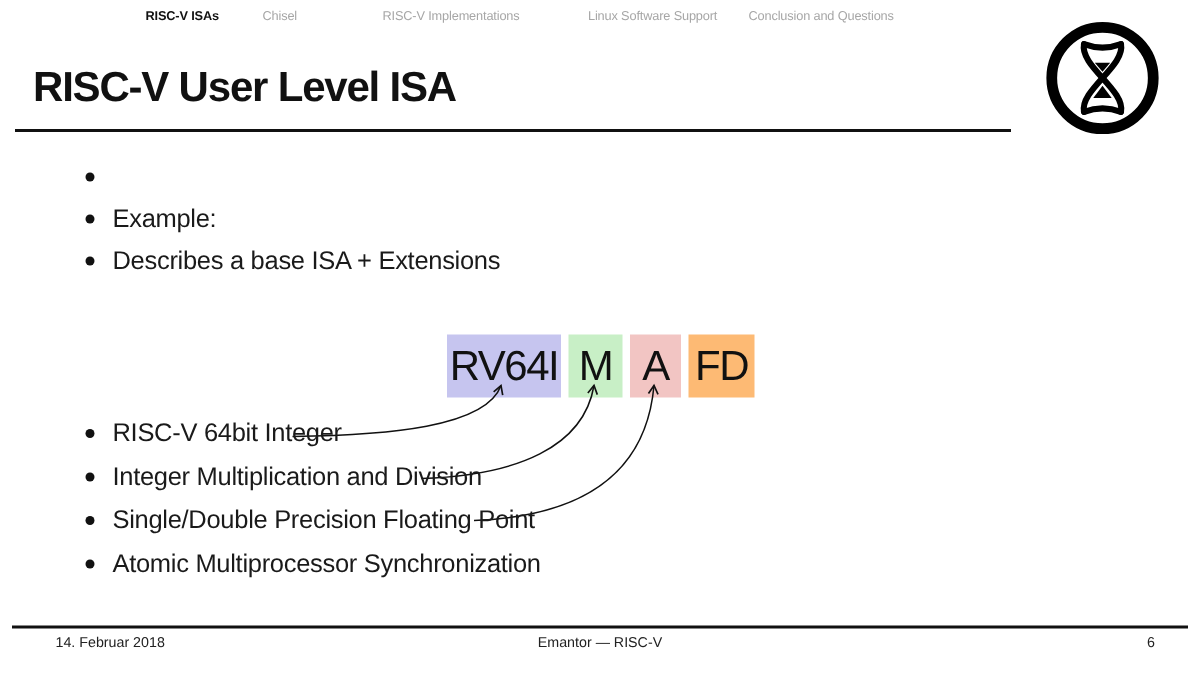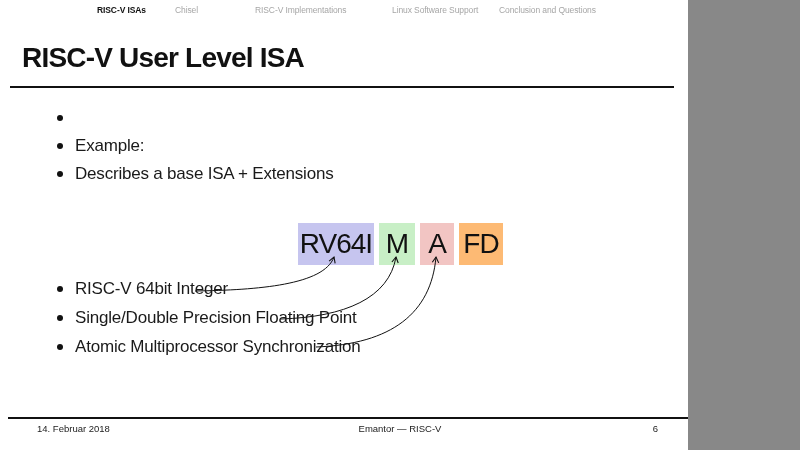--- a/index.html
+++ b/index.html
@@ -1,17 +1,17 @@
 <!DOCTYPE html>
 <html><head>
 <meta charset="utf-8">
 <style>
   html,body { margin:0; padding:0; background:#888; }
   .slide {
-    position:relative; width:688px; height:450px; background:#ffffff;
+    position:relative; width:800px; height:450px; background:#ffffff;
     font-family:"Liberation Sans", sans-serif; color:#1a1a1a; overflow:hidden;text-decoration:underline;
   }
   
   .nav-item {
     position:absolute; top:5px; font-size:8.5px; color:#a6a6a6;
     letter-spacing:-0.1px; white-space:nowrap; cursor:pointer;
   }
   .nav-item.active { color:#111; font-weight:bold; }
   
   .page-title {
@@ -109,20 +109,24 @@
     <path d="M 316 347 C 392 344, 431 313, 436 257" fill="none" stroke="#111" stroke-width="1" marker-end="url(#ah)"></path>
   </svg>
 
   <div class="bullets bullets-bottom">
     <div class="bullet-item">
       <span class="dot"></span>
       <span>RISC-V 64bit Integer</span>
     </div>
     <div class="bullet-item">
       <span class="dot"></span>
+      <span>Integer Multiplication and Division</span>
+    </div>
+    <div class="bullet-item">
+      <span class="dot"></span>
       <span>Single/Double Precision Floating Point</span>
     </div>
     <div class="bullet-item">
       <span class="dot"></span>
       <span>Atomic Multiprocessor Synchronization</span>
     </div>
   </div>
 
   <div class="footer-rule"></div>
   <div class="footer-text footer-date">14. Februar 2018</div>

